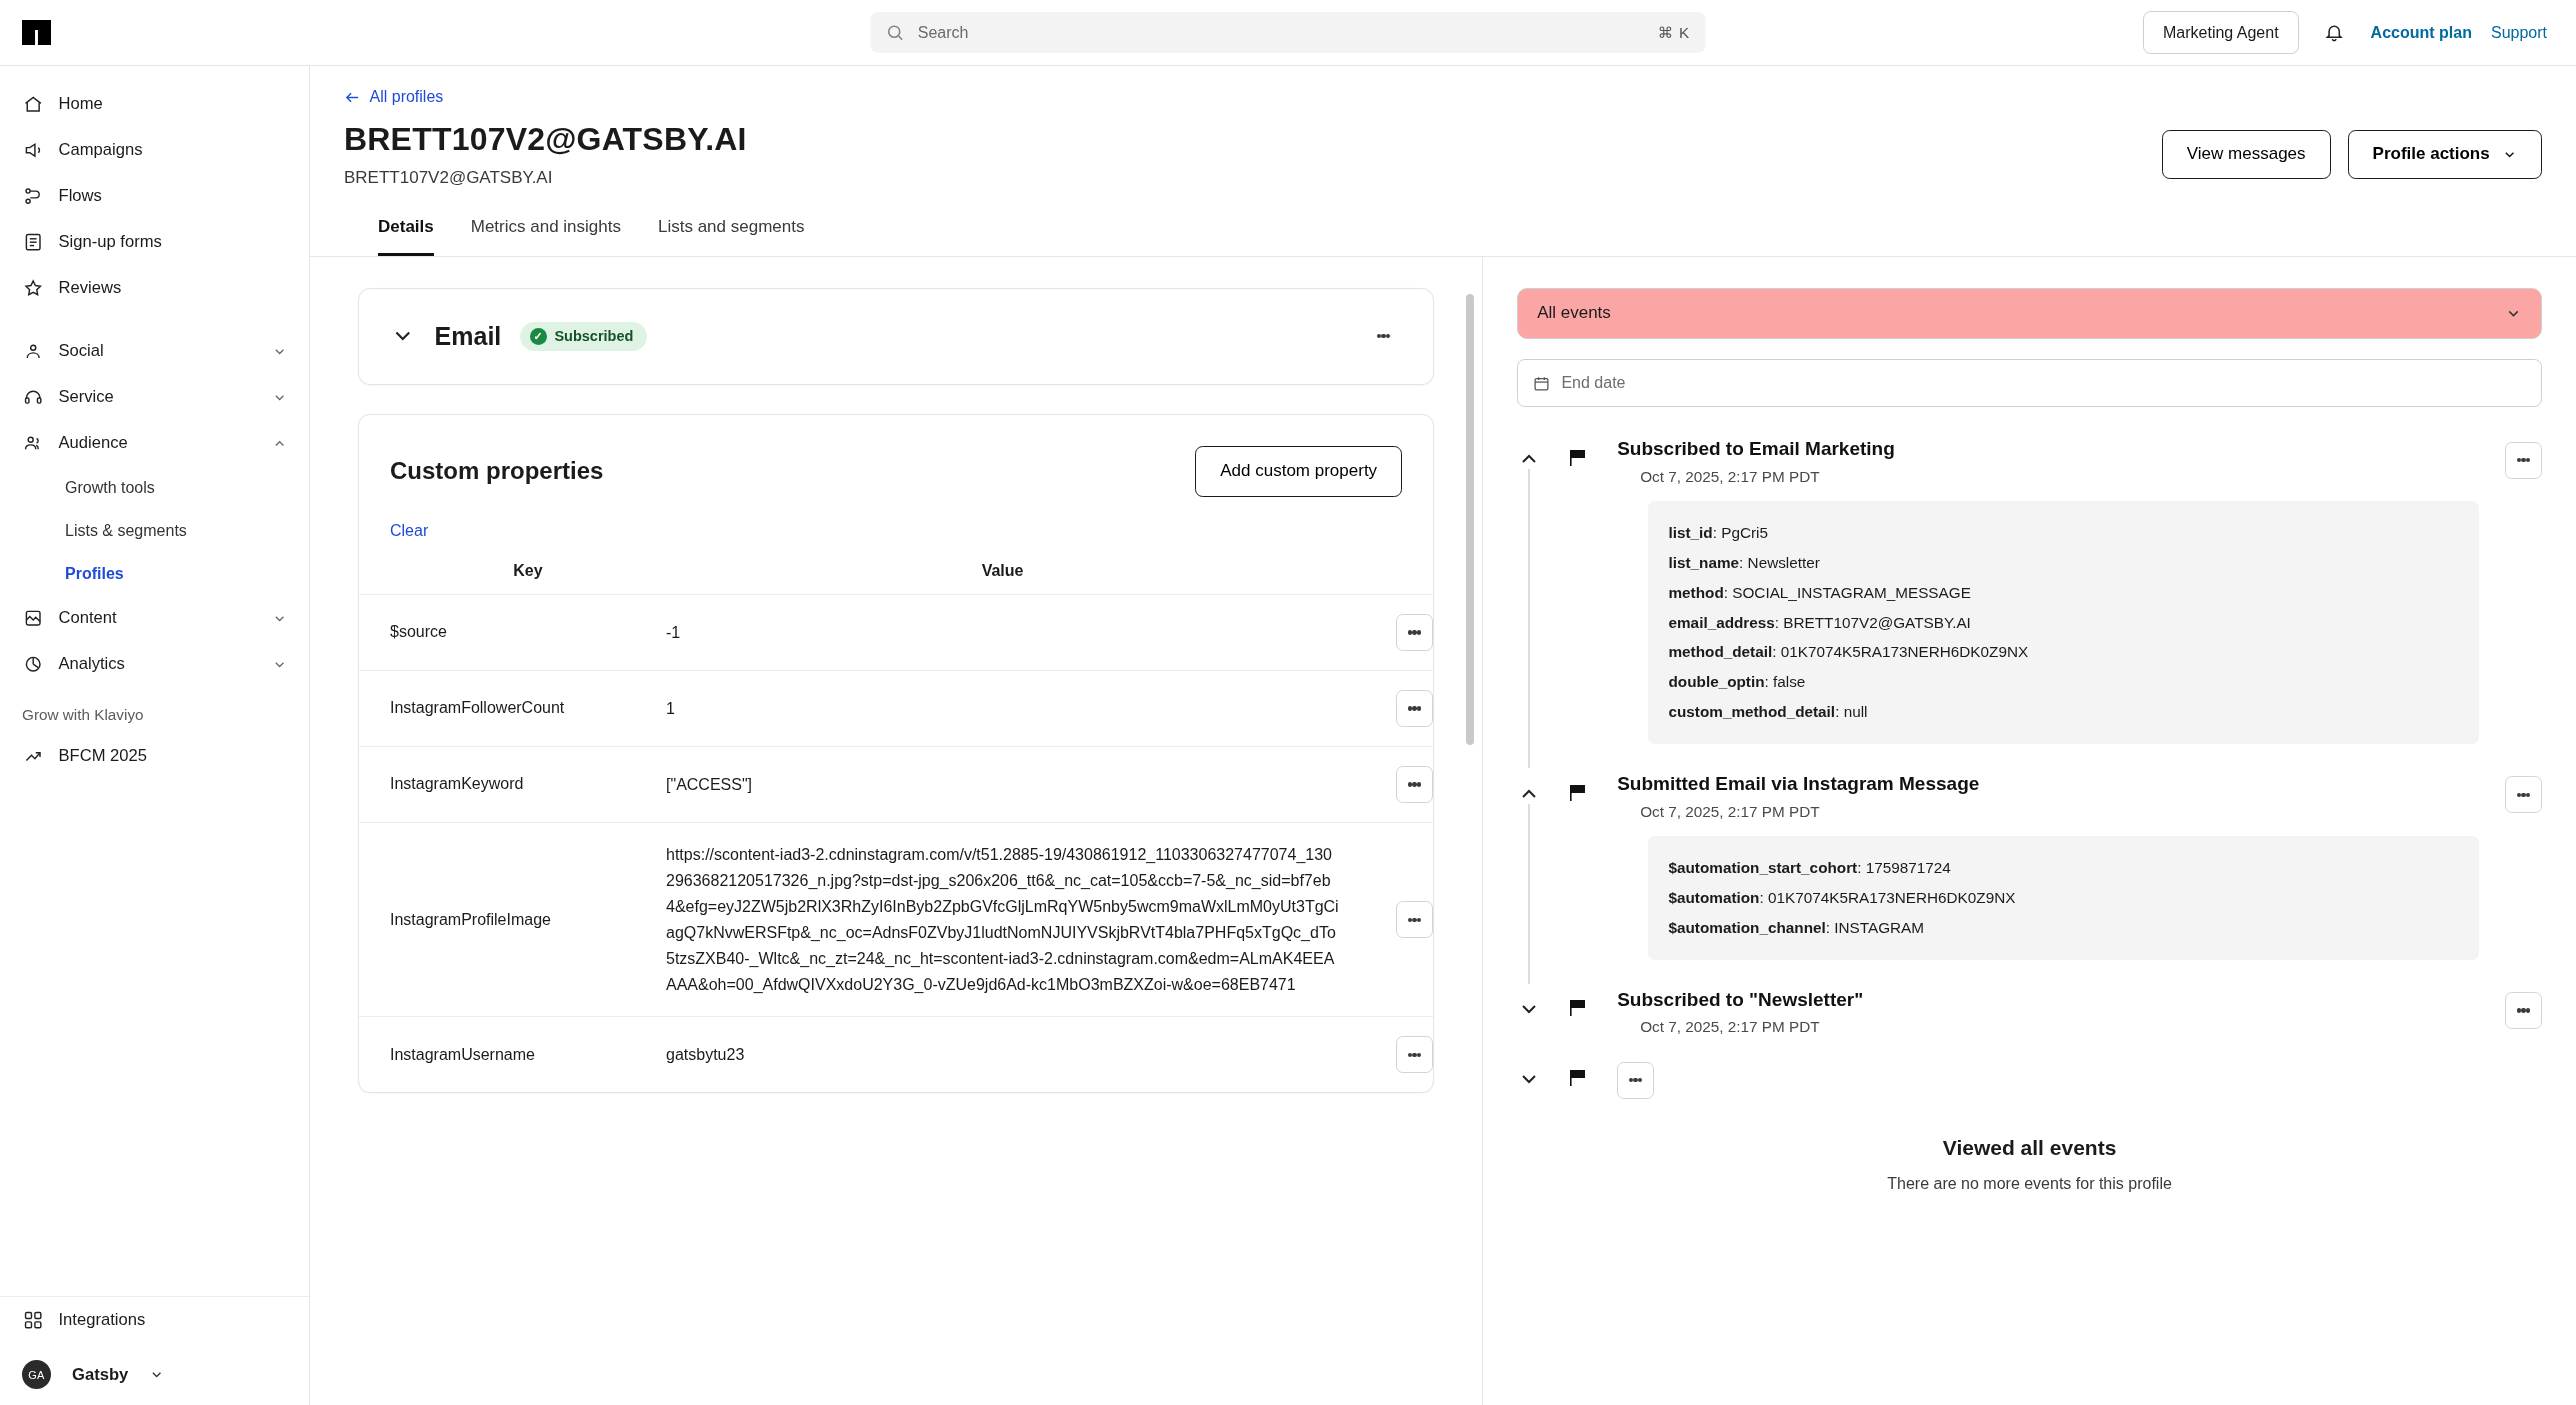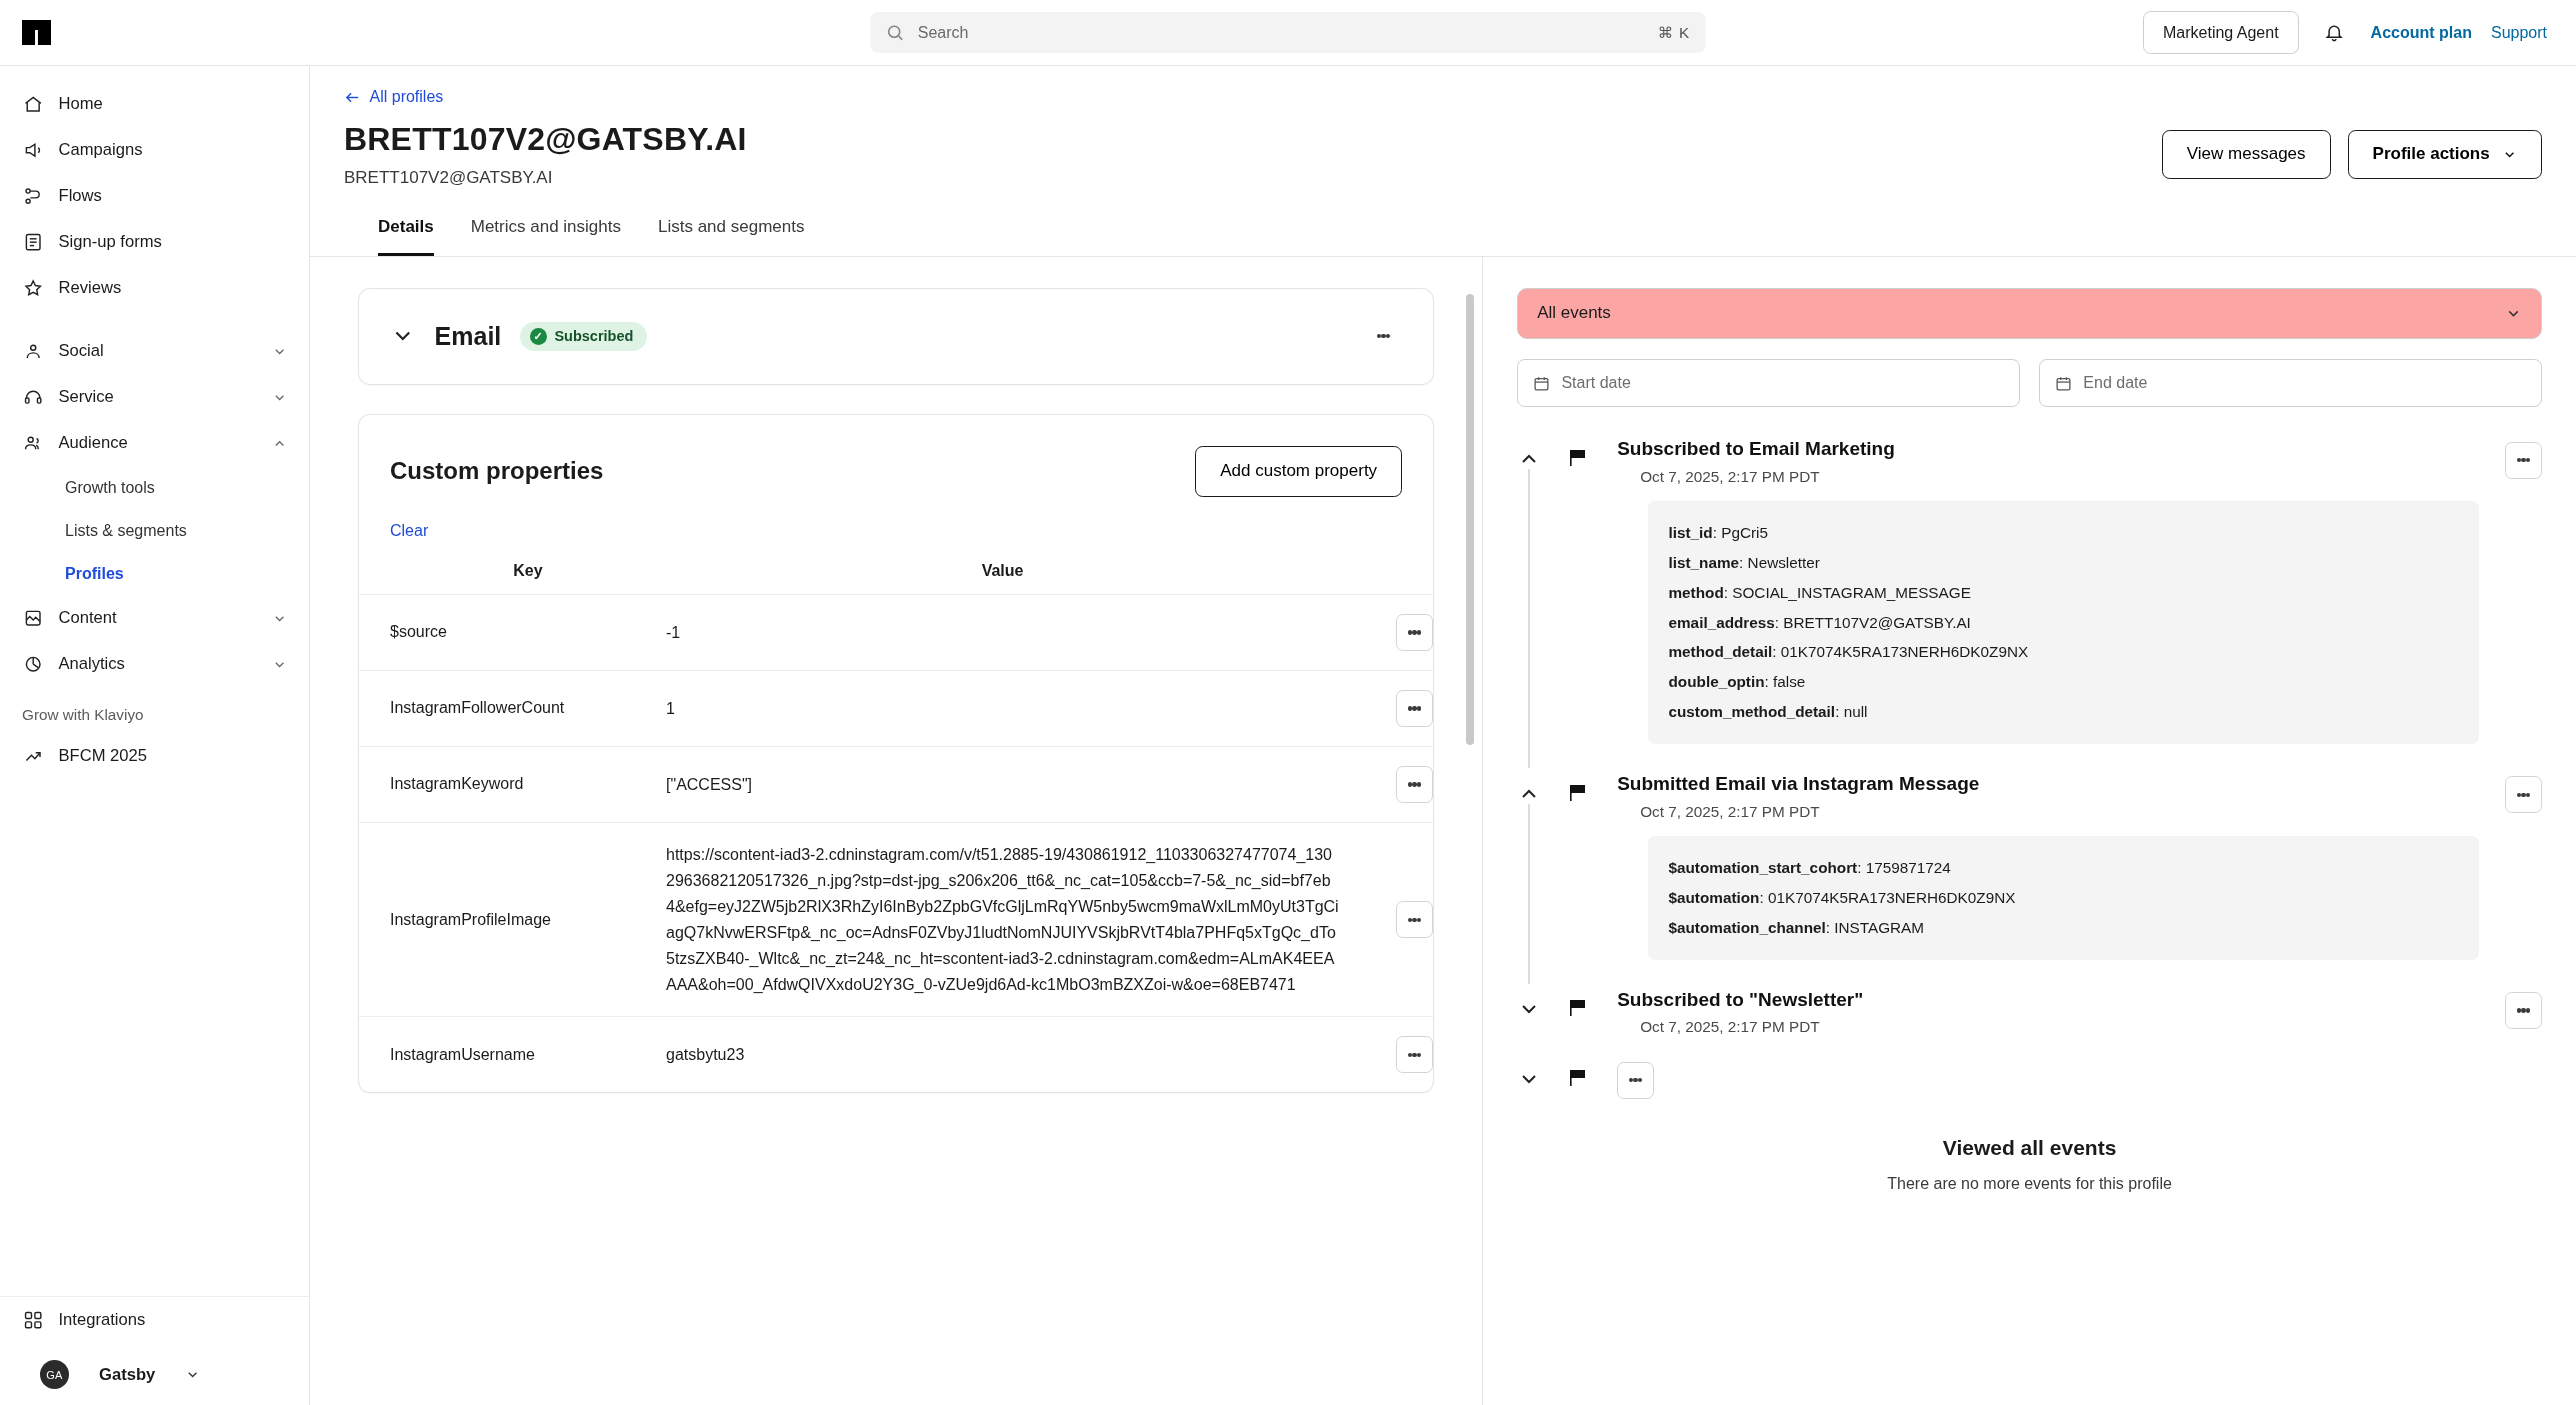--- a/index.html
+++ b/index.html
@@ -82,22 +82,22 @@
   .nav-sub.active { color: #1f4bd8; font-weight: bold; }
   .nav-gap { height: 17px; }
   .grow-label {
     font-size: 15.3px; color: #5c5c5c; padding: 19px 22px 8.5px 22px;
   }
   .sidebar-bottom {
     margin-top: auto;
     border-top: 0.9px solid #ececec;
   }
   .account-row {
-    display: flex; align-items: center; gap: 30px;
-    padding: 17px 40px; cursor: pointer;
+    display: flex; align-items: center; gap: 21px;
+    padding: 17px 22px; cursor: pointer;
   }
   .avatar {
     width: 29px; height: 29px; border-radius: 50%;
     background: #2b2b2b; color: #fff;
     font-size: 11px; display: flex; align-items: center; justify-content: center;
     letter-spacing: 0.4px;
   }
   .account-name { font-size: 16.6px; font-weight: bold; }
 
   
@@ -580,29 +580,20 @@
           </div>
 
           <div class="date-row">
             <div class="date-field">
               <svg width="17" height="17" viewBox="0 0 24 24" fill="none" stroke="#555" stroke-width="1.8">
                   <rect x="3" y="5" width="18" height="16" rx="2"></rect>
                   <line x1="3" y1="10" x2="21" y2="10"></line>
                   <line x1="8" y1="3" x2="8" y2="7"></line>
                   <line x1="16" y1="3" x2="16" y2="7"></line>
                 </svg>
-              <span>Start date</span>
-            </div>
-            <div class="date-field">
-              <svg width="17" height="17" viewBox="0 0 24 24" fill="none" stroke="#555" stroke-width="1.8">
-                  <rect x="3" y="5" width="18" height="16" rx="2"></rect>
-                  <line x1="3" y1="10" x2="21" y2="10"></line>
-                  <line x1="8" y1="3" x2="8" y2="7"></line>
-                  <line x1="16" y1="3" x2="16" y2="7"></line>
-                </svg>
               <span>End date</span>
             </div>
           </div>
 
           <div class="events">
 
             <div class="event">
               <div class="ev-rail"></div>
               <svg class="ev-caret" viewBox="0 0 24 24" fill="none" stroke="#222" stroke-width="2">
                   <polyline points="6 15 12 9 18 15"></polyline>

